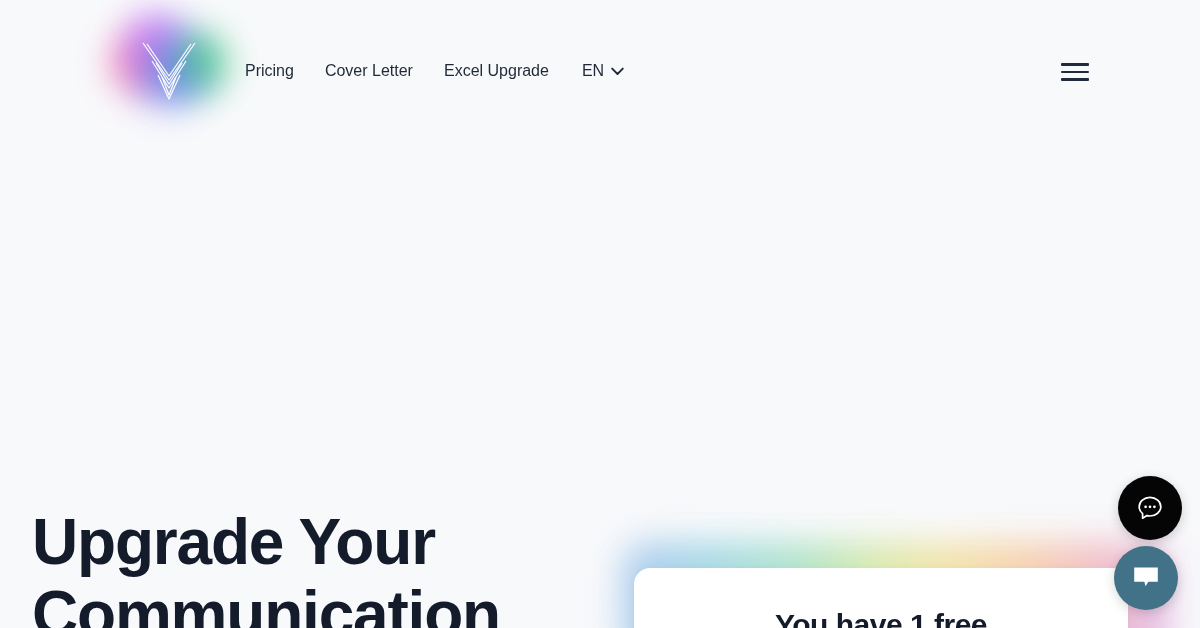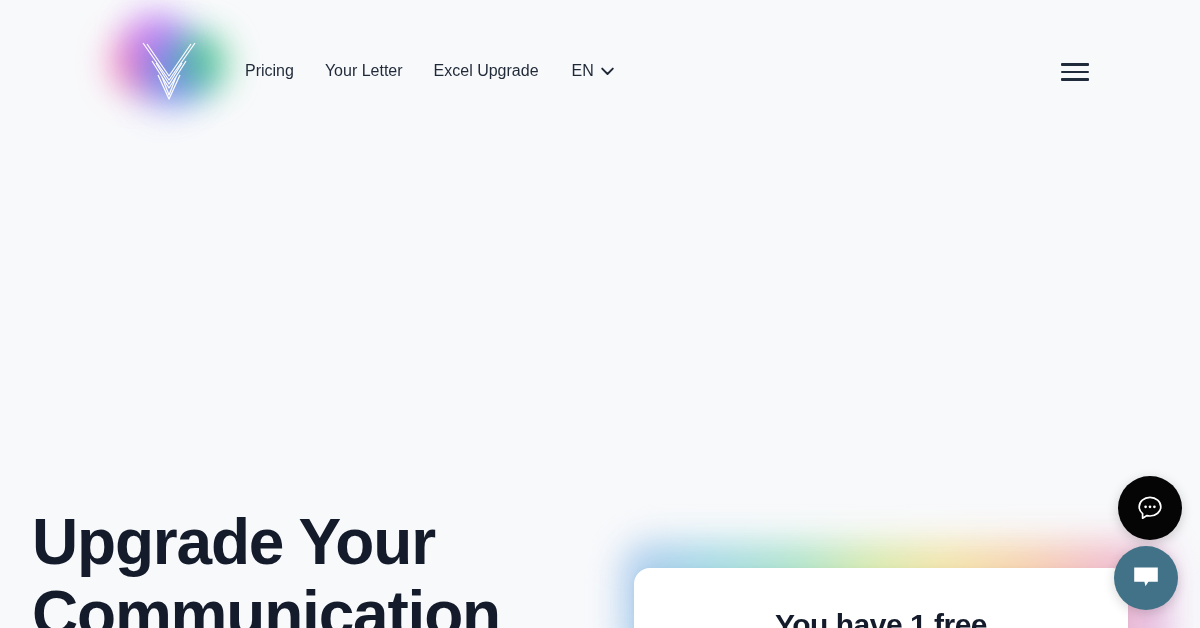--- a/index.html
+++ b/index.html
@@ -242,21 +242,21 @@
           <path d="M14 26 L31 53 L48 26"></path>
           <path d="M18 28 L31 49 L44 28"></path>
           <path d="M20 40 L31 64 L42 40"></path>
           <path d="M24 42 L31 60 L38 42"></path>
         </g>
       </svg>
     </div>
 
     <nav class="nav">
       <a href="#">Pricing</a>
-      <a href="#">Your Letter</a>
+      <a href="#">Cover Letter</a>
       <a href="#">Excel Upgrade</a>
 
       <div class="lang">
         <span>EN</span>
         <span class="chev">
           <svg width="13" height="9" viewBox="0 0 13 9" fill="none">
             <path d="M1.2 1.6 L6.5 7 L11.8 1.6" stroke="#1f2937" stroke-width="1.9" stroke-linecap="round" stroke-linejoin="round"></path>
           </svg>
         </span>
       </div>

